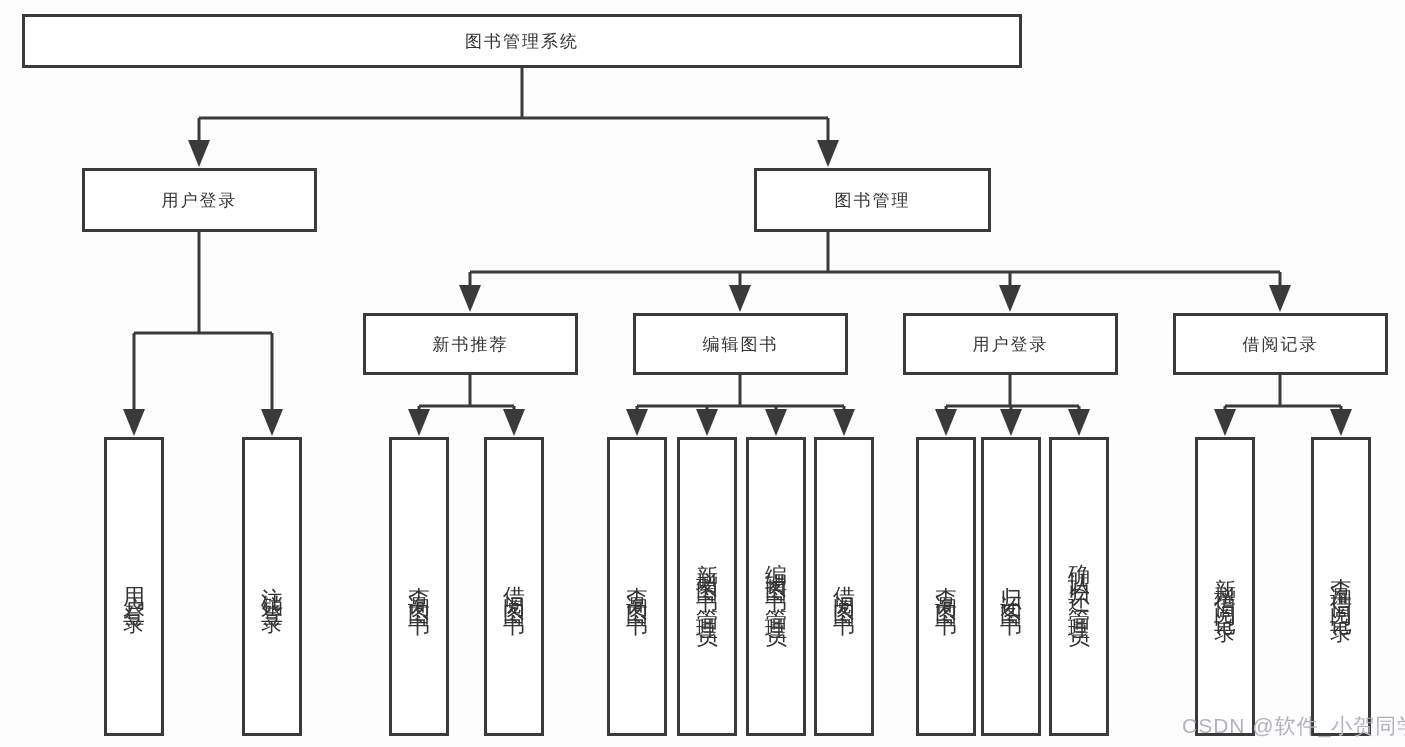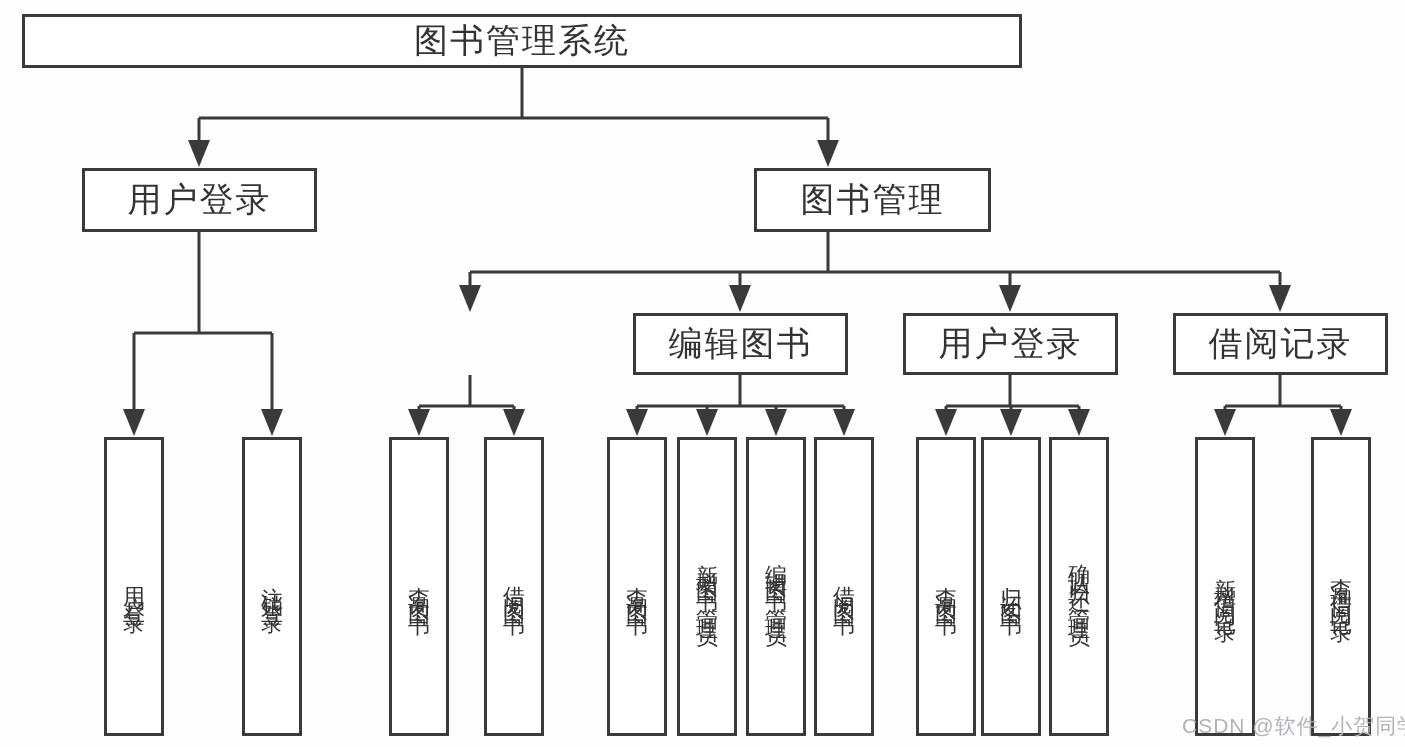--- a/index.html
+++ b/index.html
@@ -23,21 +23,21 @@
     position: absolute;
     box-sizing: border-box;
     border: 3px solid #3a3a3a;
     background: #ffffff;
     display: flex;
     align-items: center;
     justify-content: center;
     color: #333333;
   }
   .h-label {
-    font-size: 34px;
+    font-size: 17px;
     letter-spacing: 2px;
     white-space: nowrap;
   }
   .v-box .v-label {
     writing-mode: vertical-rl;
     text-orientation: mixed;
     font-size: 22px;
     line-height: 1;
     letter-spacing: 9px;
   }
@@ -118,20 +118,23 @@
     <span class="h-label">图书管理系统</span>
   </div>
 
   <div class="box n-login">
     <span class="h-label">用户登录</span>
   </div>
   <div class="box n-mgmt">
     <span class="h-label">图书管理</span>
   </div>
 
+  <div class="box n-l3 n-l3a">
+    <span class="h-label">新书推荐</span>
+  </div>
   <div class="box n-l3 n-l3b">
     <span class="h-label">编辑图书</span>
   </div>
   <div class="box n-l3 n-l3c">
     <span class="h-label">用户登录</span>
   </div>
   <div class="box n-l3 n-l3d">
     <span class="h-label">借阅记录</span>
   </div>
 

